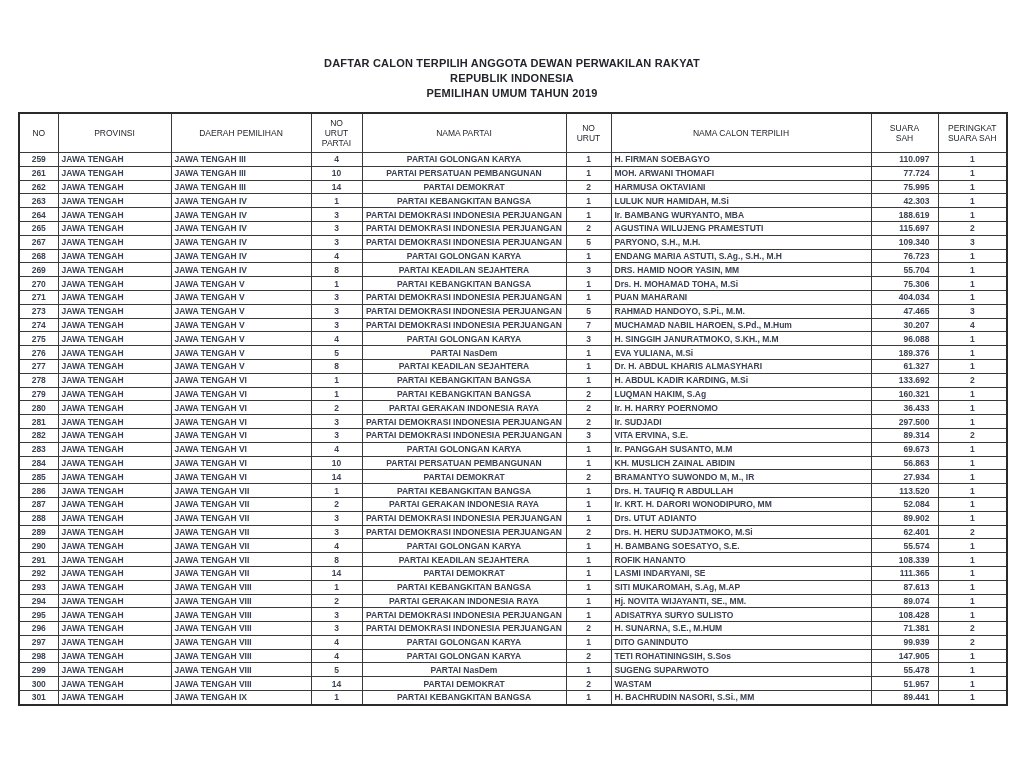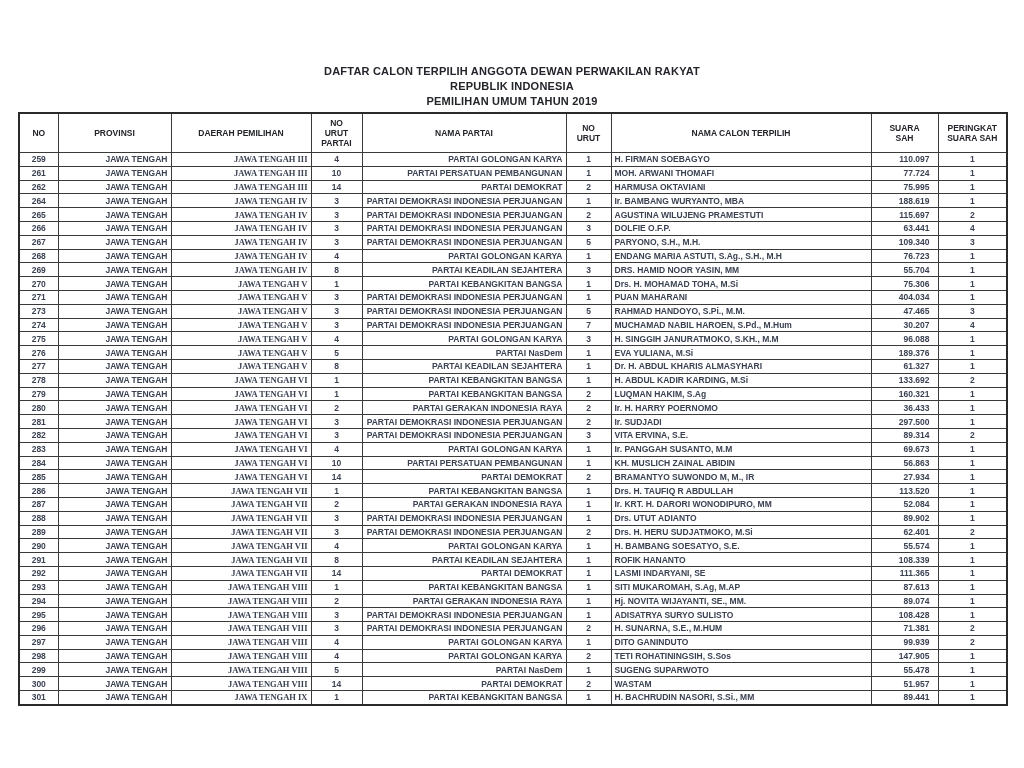--- a/index.html
+++ b/index.html
@@ -10,21 +10,21 @@
   }
   #canvas {
     position: relative;
     width: 1024px;
     height: 768px;
     background: #ffffff;
     overflow: hidden;
   }
   #title-block {
     position: absolute;
-    top: 64px;
+    top: 56px;
     left: 0;
     width: 1024px;
     text-align: center;
     color: #23252b;
   }
   #title-block .title-line {
     font-size: 11px;
     font-weight: 700;
     line-height: 15px;
     letter-spacing: 0.2px;
@@ -41,43 +41,43 @@
     border: 1px solid #3a3a3a;
     overflow: hidden;
     white-space: nowrap;
   }
   #doc-table {
     border: 2px solid #2a2a2a;
   }
   #doc-table thead th {
     height: 38px;
     font-size: 8.5px;
-    font-weight: 700;
+    font-weight: 400;
     color: #23252b;
     text-align: center;
     vertical-align: middle;
     white-space: pre-line;
     line-height: 10px;
     padding: 0 1px;
   }
   #doc-table tbody td {
     height: 12.8px;
     font-size: 8.5px;
     font-weight: 600;
     color: #3b4252;
     vertical-align: middle;
     padding: 0 3px;
     line-height: 12px;
   }
   
   #doc-table tbody td.c0 { text-align: center; padding: 0 1px; }
-  #doc-table tbody td.c1 { text-align: right; }
-  #doc-table tbody td.c2 { text-align: right; font-family: Liberation Serif, serif; }
+  #doc-table tbody td.c1 { text-align: left; }
+  #doc-table tbody td.c2 { text-align: left; }
   #doc-table tbody td.c3 { text-align: center; padding: 0 1px; }
-  #doc-table tbody td.c4 { text-align: right; }
+  #doc-table tbody td.c4 { text-align: center; }
   #doc-table tbody td.c5 { text-align: center; padding: 0 1px; }
   #doc-table tbody td.c6 { text-align: left; }
   #doc-table tbody td.c7 { text-align: right; padding-right: 8px; }
   #doc-table tbody td.c8 { text-align: center; padding: 0 1px; }
 </style>
 </head>
 <body>
 
 <div id="canvas">
 
@@ -145,51 +145,51 @@
           <td class="c1">JAWA TENGAH</td>
           <td class="c2">JAWA TENGAH III</td>
           <td class="c3">14</td>
           <td class="c4">PARTAI DEMOKRAT</td>
           <td class="c5">2</td>
           <td class="c6">HARMUSA OKTAVIANI</td>
           <td class="c7">75.995</td>
           <td class="c8">1</td>
         </tr>
         <tr>
+          <td class="c0">263</td>
+          <td class="c1">JAWA TENGAH</td>
+          <td class="c2">JAWA TENGAH IV</td>
+          <td class="c3">1</td>
+          <td class="c4">PARTAI KEBANGKITAN BANGSA</td>
+          <td class="c5">1</td>
+          <td class="c6">LULUK NUR HAMIDAH, M.Si</td>
+          <td class="c7">42.303</td>
+          <td class="c8">1</td>
+        </tr>
+        <tr>
           <td class="c0">264</td>
           <td class="c1">JAWA TENGAH</td>
           <td class="c2">JAWA TENGAH IV</td>
           <td class="c3">3</td>
           <td class="c4">PARTAI DEMOKRASI INDONESIA PERJUANGAN</td>
           <td class="c5">1</td>
           <td class="c6">Ir. BAMBANG WURYANTO, MBA</td>
           <td class="c7">188.619</td>
           <td class="c8">1</td>
         </tr>
         <tr>
           <td class="c0">265</td>
           <td class="c1">JAWA TENGAH</td>
           <td class="c2">JAWA TENGAH IV</td>
           <td class="c3">3</td>
           <td class="c4">PARTAI DEMOKRASI INDONESIA PERJUANGAN</td>
           <td class="c5">2</td>
           <td class="c6">AGUSTINA WILUJENG PRAMESTUTI</td>
           <td class="c7">115.697</td>
           <td class="c8">2</td>
-        </tr>
-        <tr>
-          <td class="c0">266</td>
-          <td class="c1">JAWA TENGAH</td>
-          <td class="c2">JAWA TENGAH IV</td>
-          <td class="c3">3</td>
-          <td class="c4">PARTAI DEMOKRASI INDONESIA PERJUANGAN</td>
-          <td class="c5">3</td>
-          <td class="c6">DOLFIE O.F.P.</td>
-          <td class="c7">63.441</td>
-          <td class="c8">4</td>
         </tr>
         <tr>
           <td class="c0">267</td>
           <td class="c1">JAWA TENGAH</td>
           <td class="c2">JAWA TENGAH IV</td>
           <td class="c3">3</td>
           <td class="c4">PARTAI DEMOKRASI INDONESIA PERJUANGAN</td>
           <td class="c5">5</td>
           <td class="c6">PARYONO, S.H., M.H.</td>
           <td class="c7">109.340</td>

